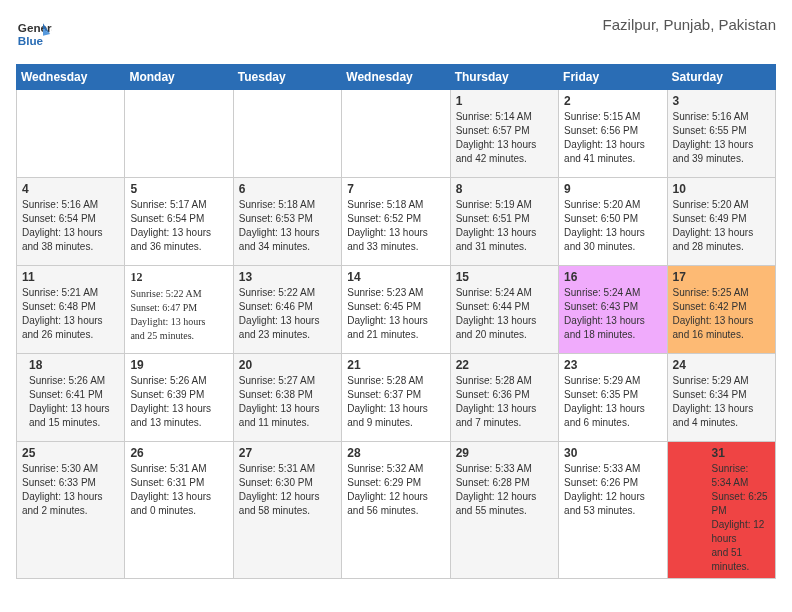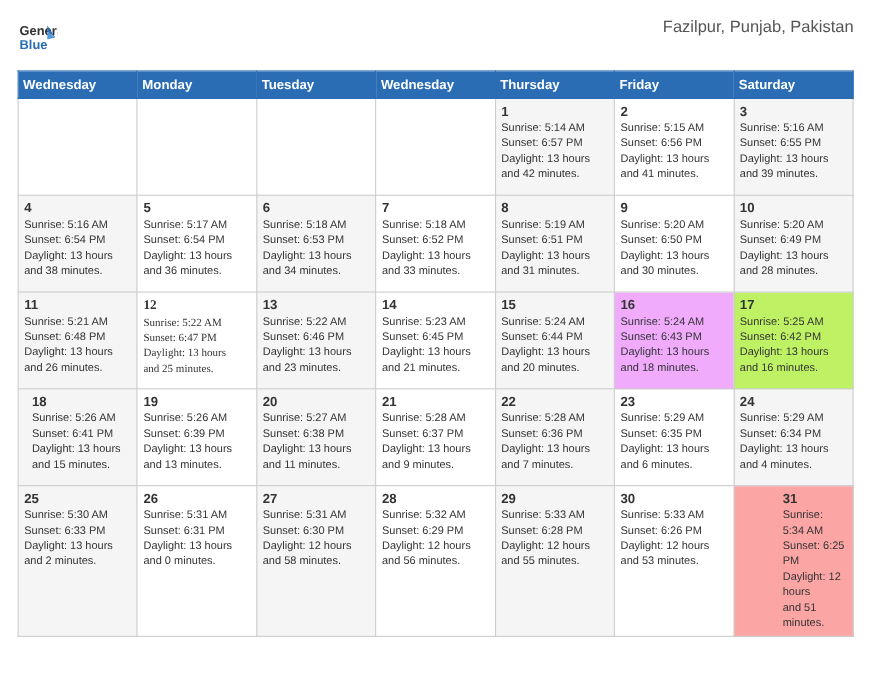--- a/index.html
+++ b/index.html
@@ -228,21 +228,21 @@
 Daylight: 13 hours
 and 20 minutes.</div>
         </td>
         <td style="background: #f0abfc;">
           <span class="day-num">16</span>
           <div class="cell-text" style="white-space: pre-line;">Sunrise: 5:24 AM
 Sunset: 6:43 PM
 Daylight: 13 hours
 and 18 minutes.</div>
         </td>
-        <td style="background: #bef264;">
+        <td style="background: #fdba74;">
           <span class="day-num">17</span>
           <div class="cell-text" style="white-space: pre-line;">Sunrise: 5:25 AM
 Sunset: 6:42 PM
 Daylight: 13 hours
 and 16 minutes.</div>
         </td>
       </tr>
       <tr>
         <td style="background: rgb(245, 245, 245); padding-left: 12px;">
           <span class="day-num">18</span>
@@ -330,21 +330,21 @@
 Daylight: 12 hours
 and 55 minutes.</div>
         </td>
         <td style="background: rgb(255, 255, 255);">
           <span class="day-num">30</span>
           <div class="cell-text" style="white-space: pre-line;">Sunrise: 5:33 AM
 Sunset: 6:26 PM
 Daylight: 12 hours
 and 53 minutes.</div>
         </td>
-        <td style="background: #fca5a5; padding-left: 44px;">
+        <td style="background: #ef4444; padding-left: 44px;">
           <span class="day-num">31</span>
           <div class="cell-text" style="white-space: pre-line;">Sunrise: 5:34 AM
 Sunset: 6:25 PM
 Daylight: 12 hours
 and 51 minutes.</div>
         </td>
       </tr>
     </tbody>
 </table>
 

